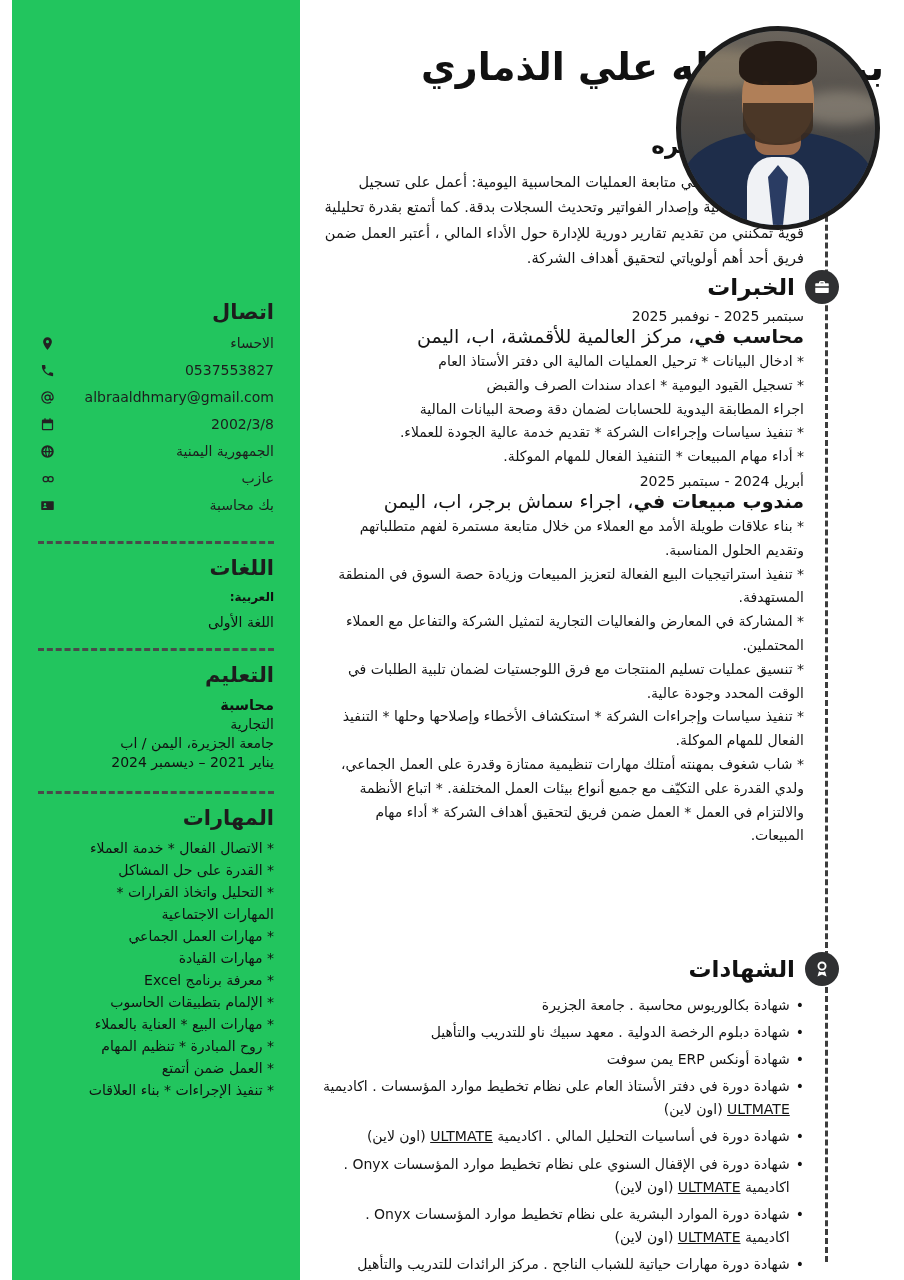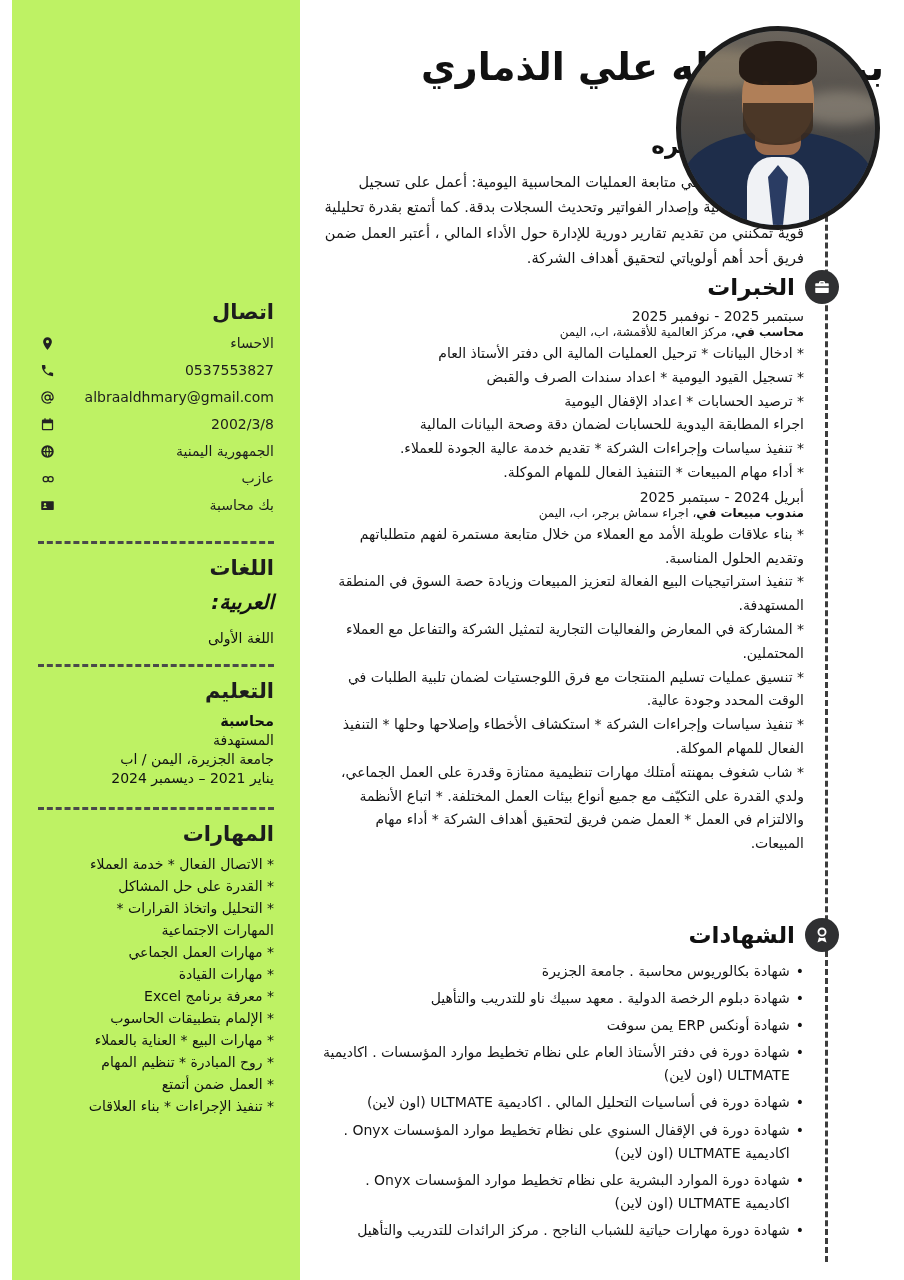--- a/index.html
+++ b/index.html
@@ -13,21 +13,21 @@
     position: relative;
     width: 904px; height: 1280px;
     display: flex;
     flex-direction: row;
     background: #ffffff;
   }
 
   
   .sidebar {
     width: 288px;
-    background: #bef264;
+    background: #22c55e;
     padding: 300px 26px 14px 26px;
     display: flex;
     flex-direction: column;
     gap: 0px;
     text-align: right;
   }
   .sb-section { padding-bottom: 8px; }
   .sb-title {
     font-size: 21px;
     font-weight: bold;
@@ -53,21 +53,21 @@
   }
   .contact-ic {
     width: 18px; height: 18px;
     flex: 0 0 18px;
     display: flex; align-items: center; justify-content: center;
     color: #222;
   }
   .contact-ic svg { width: 15px; height: 15px; fill: #222; }
   .contact-txt { flex: 1; text-align: right; }
 
-  .lang-bold { font-size: 20px; font-weight: bold; color:#111; margin-bottom: 16px; font-style: italic;}
+  .lang-bold { font-size: 12px; font-weight: bold; color:#111; margin-bottom: 10px;}
   .lang-sub  { font-size: 14px; color:#111; }
 
   .edu-b { font-size: 14.5px; font-weight: bold; color:#111; margin-bottom:3px;}
   .edu-l { font-size: 14px; color:#111; margin-bottom:3px;}
 
   .skill-line { font-size: 14px; color:#111; margin-bottom: 6px; text-align:right; }
 
   
   .main {
     width: 604px;
@@ -117,32 +117,32 @@
   }
   .badge svg { width: 18px; height: 18px; fill: #ffffff; }
 
   .body-txt {
     direction: rtl; text-align: right;
     font-size: 14.5px; color:#141414; line-height: 1.75;
     padding: 8px 100px 0 22px;
   }
   .job { padding: 0 100px 0 22px; direction: rtl; text-align: right; }
   .job-date { font-size: 14px; color:#141414; margin-top: 4px; }
-  .job-title { font-size: 12px; color:#141414; margin: 1px 0 3px 0; }
+  .job-title { font-size: 19px; color:#141414; margin: 1px 0 3px 0; }
   .job-title b { font-weight: bold; }
   .job-li { font-size: 14px; color:#141414; line-height: 1.7; }
 
   .cert-list { padding: 8px 100px 0 22px; direction: rtl; text-align: right; }
   .cert-item {
     display: flex; flex-direction: row; direction: rtl;
     gap: 6px; font-size: 14px; color:#141414; line-height: 1.65; margin-bottom: 4px;
   }
   .cert-bullet { flex: 0 0 8px; }
   .cert-text { flex: 1; }
-  .u { }
+  .u { text-decoration: underline; }
 
   
   .photo-wrap {
     position: absolute;
     top: 26px; right: 24px;
     width: 204px; height: 204px;
     border-radius: 50%;
     border: 5px solid #1c1c1c;
     overflow: hidden;
     background: #2a3a4a;
@@ -193,39 +193,38 @@
             </svg>
         </span>
         <span class="sec-title">الخبرات</span>
       </div>
 
       <div class="job">
         <div class="job-date">سبتمبر 2025 - نوفمبر 2025</div>
         <div class="job-title"><b>محاسب في</b><span>، مركز العالمية للأقمشة، اب، اليمن</span></div>
         <div class="job-li">* ادخال البيانات * ترحيل العمليات المالية الى دفتر الأستاذ العام</div>
         <div class="job-li">* تسجيل القيود اليومية * اعداد سندات الصرف والقبض</div>
-        <div class="job-li">* ترصيد الحسابات * اعداد الإقفال اليومية</div>
         <div class="job-li">اجراء المطابقة اليدوية للحسابات لضمان دقة وصحة البيانات المالية</div>
         <div class="job-li">* تنفيذ سياسات وإجراءات الشركة * تقديم خدمة عالية الجودة للعملاء.</div>
         <div class="job-li">* أداء مهام المبيعات * التنفيذ الفعال للمهام الموكلة.</div>
       </div>
 
       <div class="job">
         <div class="job-date">أبريل 2024 - سبتمبر 2025</div>
         <div class="job-title"><b>مندوب مبيعات في</b><span>، اجراء سماش برجر، اب، اليمن</span></div>
         <div class="job-li">* بناء علاقات طويلة الأمد مع العملاء من خلال متابعة مستمرة لفهم متطلباتهم وتقديم الحلول المناسبة.</div>
         <div class="job-li">* تنفيذ استراتيجيات البيع الفعالة لتعزيز المبيعات وزيادة حصة السوق في المنطقة المستهدفة.</div>
         <div class="job-li">* المشاركة في المعارض والفعاليات التجارية لتمثيل الشركة والتفاعل مع العملاء المحتملين.</div>
         <div class="job-li">* تنسيق عمليات تسليم المنتجات مع فرق اللوجستيات لضمان تلبية الطلبات في الوقت المحدد وجودة عالية.</div>
         <div class="job-li">* تنفيذ سياسات وإجراءات الشركة * استكشاف الأخطاء وإصلاحها وحلها * التنفيذ الفعال للمهام الموكلة.</div>
         <div class="job-li">* شاب شغوف بمهنته أمتلك مهارات تنظيمية ممتازة وقدرة على العمل الجماعي، ولدي القدرة على التكيّف مع جميع أنواع بيئات العمل المختلفة. * اتباع الأنظمة والالتزام في العمل * العمل ضمن فريق لتحقيق أهداف الشركة * أداء مهام المبيعات.</div>
       </div>
     </div>
 
-    <div class="sec" style="top:918px;">
+    <div class="sec" style="top:952px;">
       <div class="sec-head">
         <span class="badge">
           <svg viewBox="0 0 24 24">
               <path d="M12 2a6 6 0 100 12A6 6 0 0012 2zm0 2.5a3.5 3.5 0 110 7 3.5 3.5 0 010-7zM8 15l-2 7 6-2.6L18 22l-2-7a8 8 0 01-8 0z"></path>
             </svg>
         </span>
         <span class="sec-title">الشهادات</span>
       </div>
       <div class="cert-list">
         <div class="cert-item">
@@ -354,21 +353,21 @@
       <div class="sb-title">اللغات</div>
       <div class="lang-bold">العربية:</div>
       <div class="lang-sub">اللغة الأولى</div>
     </div>
 
     <div class="dashed-sep"></div>
 
     <div class="sb-section">
       <div class="sb-title">التعليم</div>
       <div class="edu-b">محاسبة</div>
-      <div class="edu-l">المستهدفة</div>
+      <div class="edu-l">التجارية</div>
       <div class="edu-l">جامعة الجزيرة، اليمن / اب</div>
       <div class="edu-l">يناير 2021 – ديسمبر 2024</div>
     </div>
 
     <div class="dashed-sep"></div>
 
     <div class="sb-section">
       <div class="sb-title">المهارات</div>
       <div class="skill-line">* الاتصال الفعال * خدمة العملاء</div>
       <div class="skill-line">* القدرة على حل المشاكل</div>

